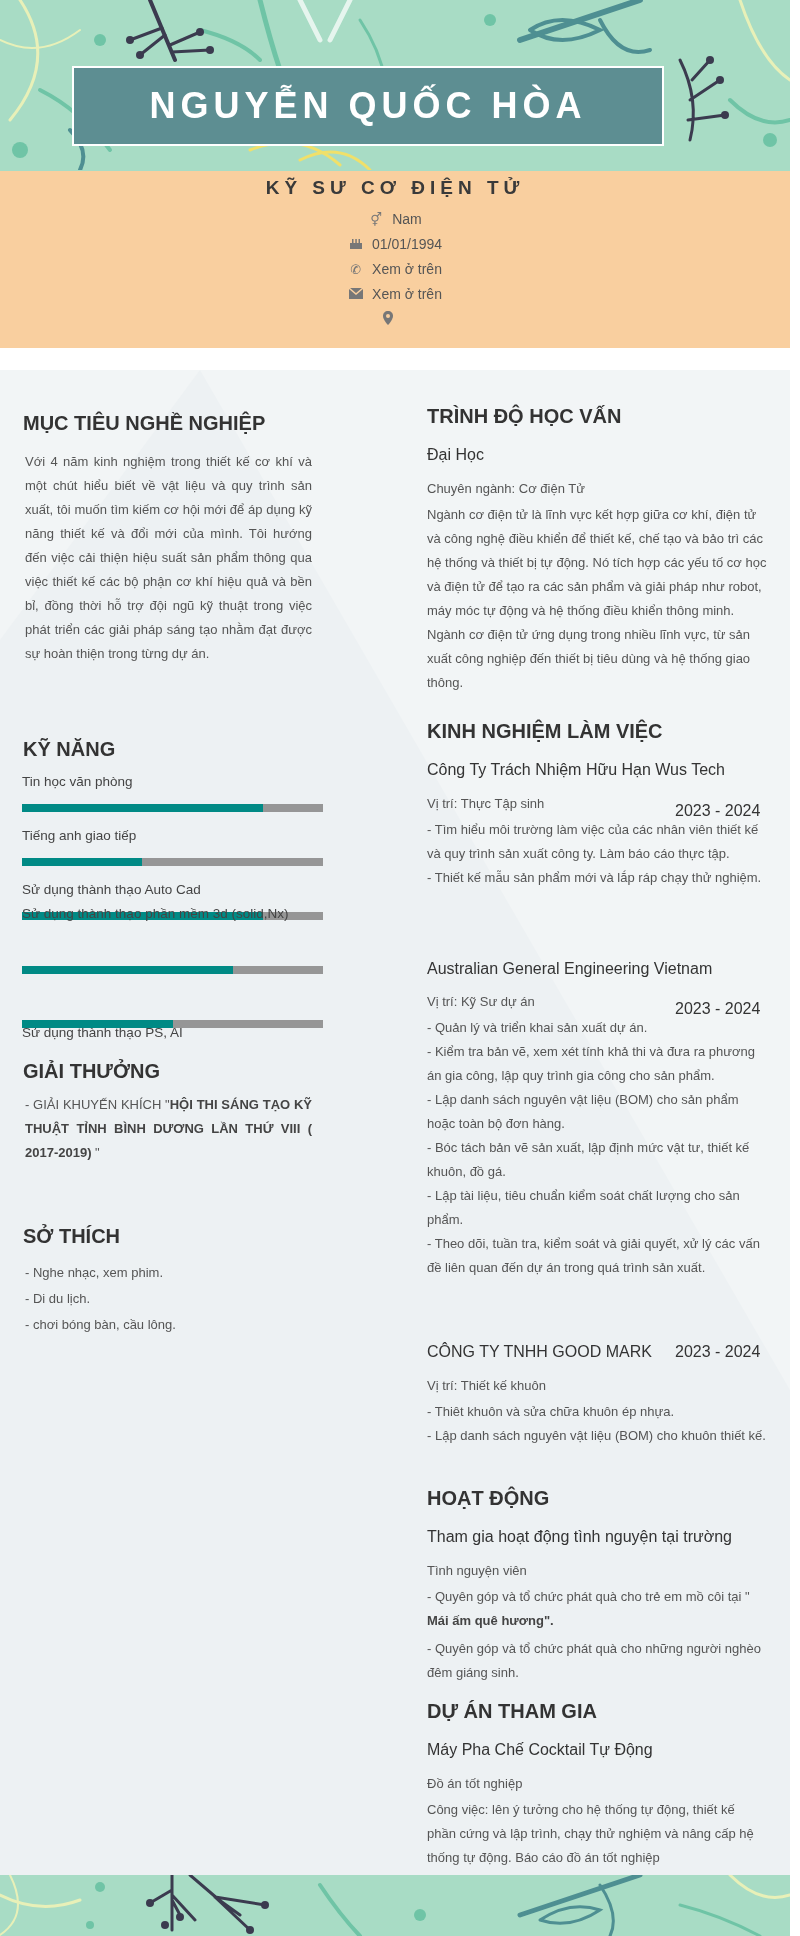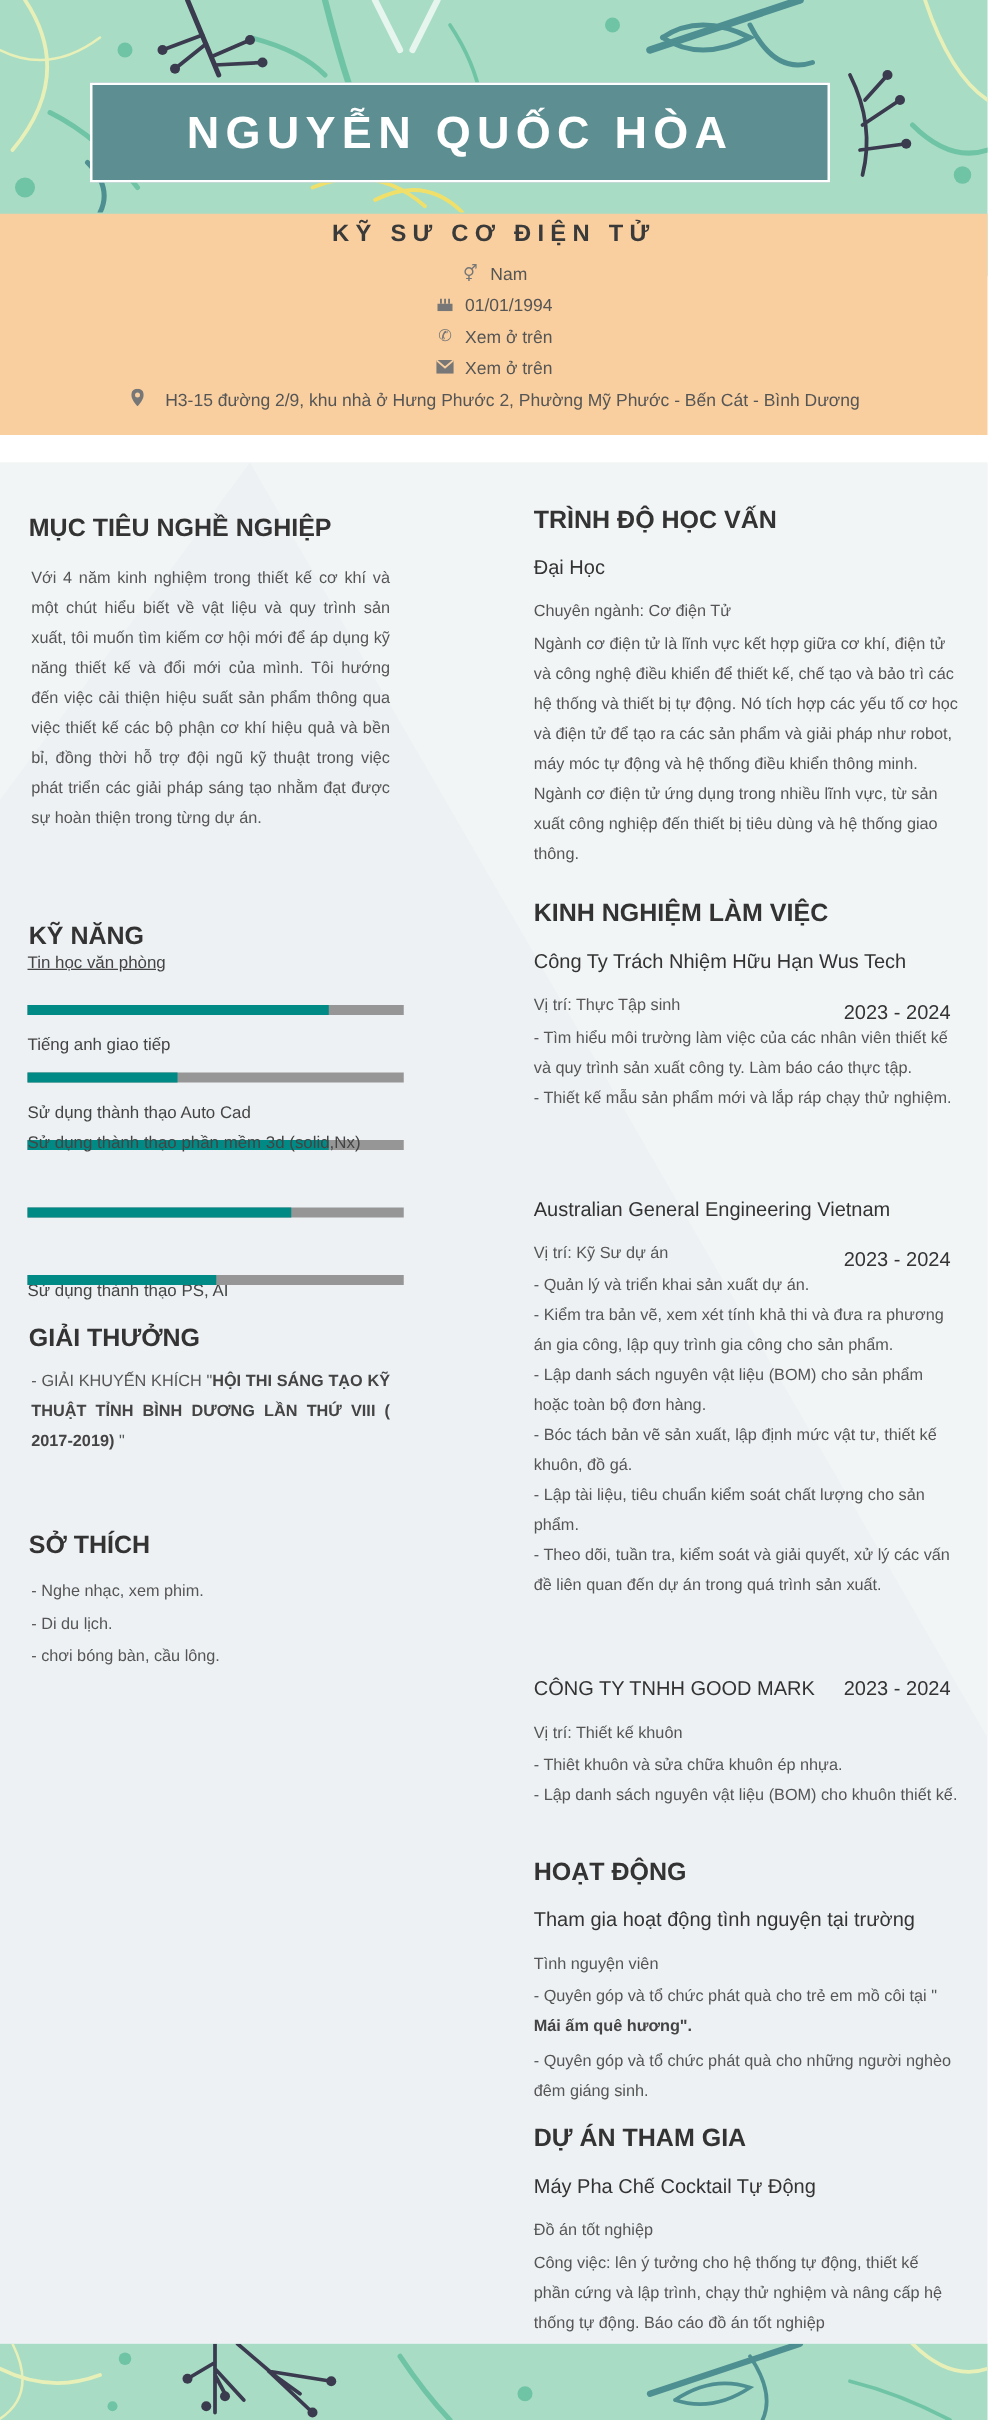--- a/index.html
+++ b/index.html
@@ -148,36 +148,35 @@
     </span>
     <span>Xem ở trên</span>
   </div>
   <div class="info-row" style="top:140px;">
     <span class="ico" style="margin-right:14px;">
       <svg width="10" height="14" viewBox="0 0 10 14">
           <path d="M5 0 C2 0 0 2 0 5 C0 9 5 14 5 14 C5 14 10 9 10 5 C10 2 8 0 5 0 Z" fill="#777"></path>
           <circle cx="5" cy="5" r="2" fill="#f9cf9f"></circle>
         </svg>
     </span>
-    <span>H3-15 đường 2/9, khu nhà ở Hưng Phước 2, Phường Mỹ Phước - Bến Cát - Bình Dương</span>
   </div>
 </div>
 
 <div class="main">
   <svg class="diag" width="790" height="1505" viewBox="0 0 790 1505">
     <polygon points="200,0 790,0 790,1020 200,0" fill="#f2f5f6"></polygon>
     <polygon points="0,270 200,0 0,0" fill="#f2f5f6"></polygon>
   </svg>
 
   <div class="left-col">
     <h2 class="sec" style="top:42px; left:1px;">MỤC TIÊU NGHỀ NGHIỆP</h2>
     <p class="para justify" style="top:80px; left:3px; width:287px;">Với 4 năm kinh nghiệm trong thiết kế cơ khí và một chút hiểu biết về vật liệu và quy trình sản xuất, tôi muốn tìm kiếm cơ hội mới để áp dụng kỹ năng thiết kế và đổi mới của mình. Tôi hướng đến việc cải thiện hiệu suất sản phẩm thông qua việc thiết kế các bộ phận cơ khí hiệu quả và bền bỉ, đồng thời hỗ trợ đội ngũ kỹ thuật trong việc phát triển các giải pháp sáng tạo nhằm đạt được sự hoàn thiện trong từng dự án.</p>
 
     <h2 class="sec" style="top:368px; left:1px;">KỸ NĂNG</h2>
-    <div class="skill-label" style="top:392px;text-decoration:underline;">Tin học văn phòng</div>
+    <div class="skill-label" style="top:404px;">Tin học văn phòng</div>
     <div class="skill-bar" style="top:434px;">
         <div class="fill" style="width:80%;"></div>
       </div>
     <div class="skill-label" style="top:458px;">Tiếng anh giao tiếp</div>
     <div class="skill-bar" style="top:488px;">
         <div class="fill" style="width:40%;"></div>
       </div>
     <div class="skill-label" style="top:512px;">Sử dụng thành thạo Auto Cad</div>
     <div class="skill-bar" style="top:542px;">
         <div class="fill" style="width:80%;"></div>

